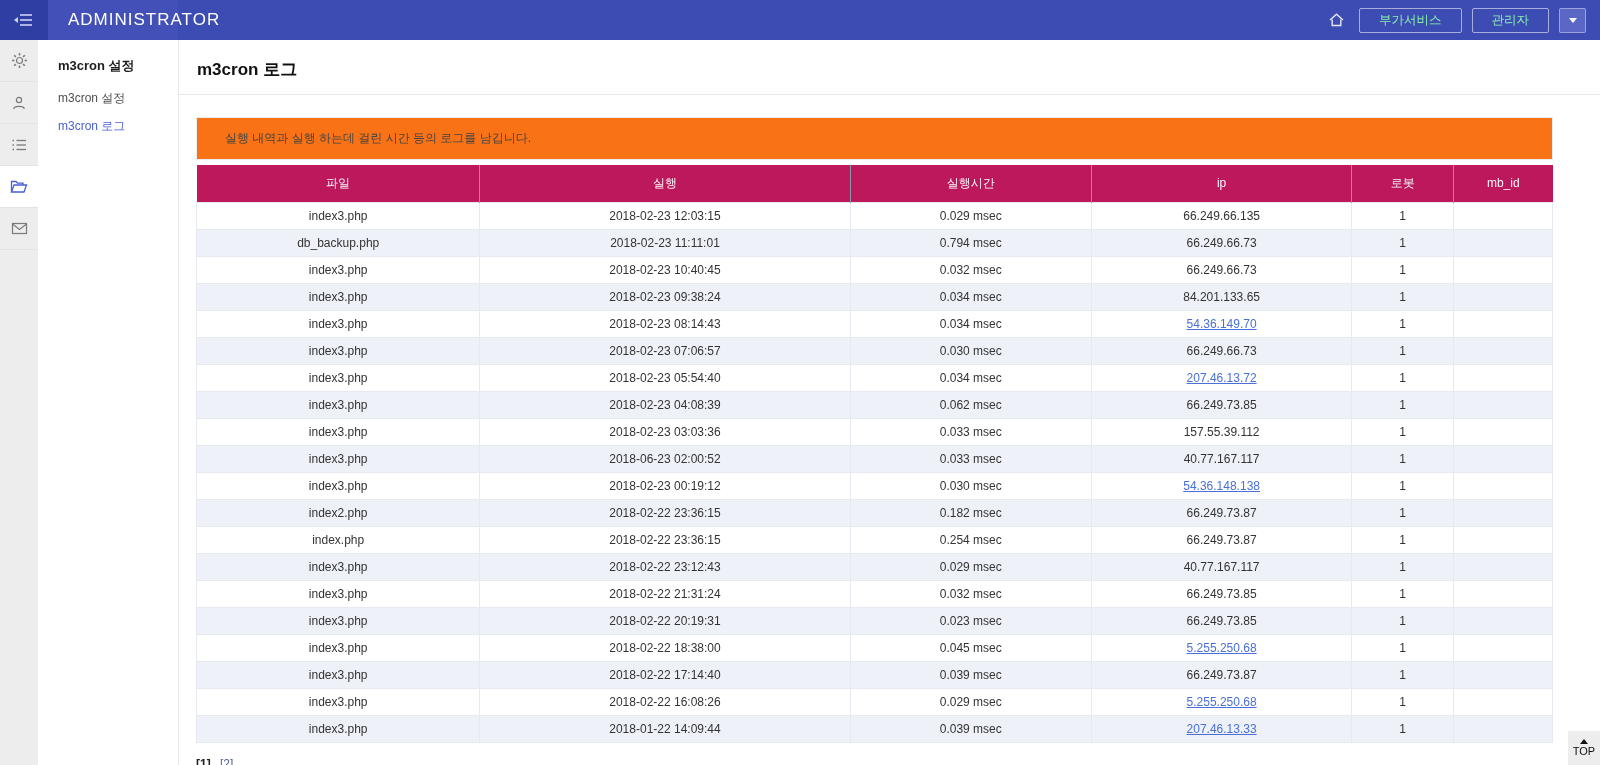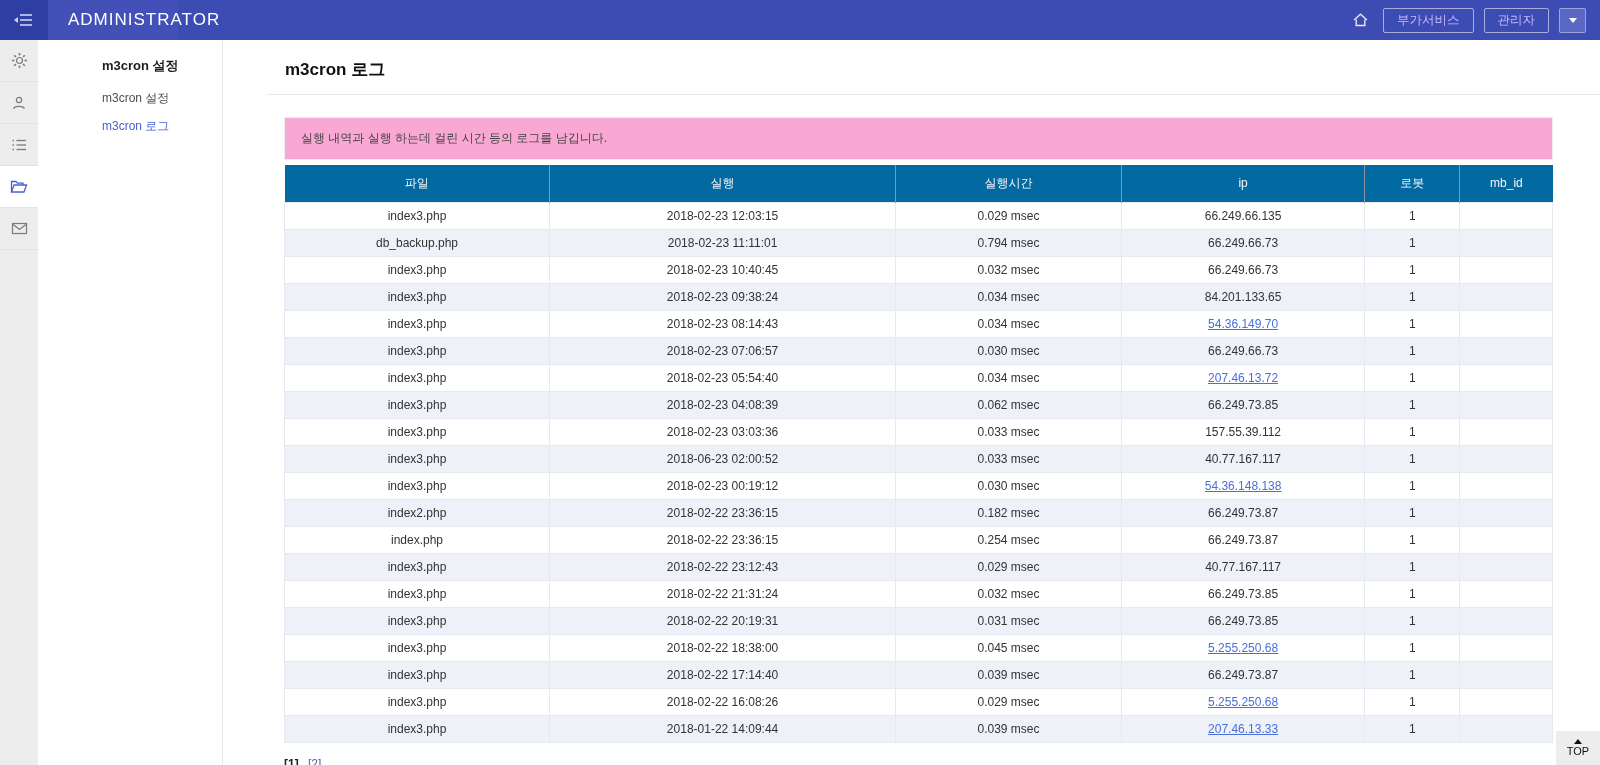--- a/index.html
+++ b/index.html
@@ -10,69 +10,69 @@
   .topbar { height:40px; display:flex; align-items:stretch; background:#3d4cb2; }
   .topbar-square { width:48px; background:#2f3ea3; display:flex; align-items:center;
                    justify-content:center; cursor:pointer; }
   .brand-strip { width:130px; background:#4250b8; display:flex; align-items:center;
                  padding-left:20px;text-align:right; }
   .brand { color:#fff; font-size:17px; letter-spacing:1px; white-space:nowrap; }
   .topbar-right { margin-left:auto; display:flex; align-items:center; gap:10px;
                   padding-right:14px; }
   .home-btn { display:flex; align-items:center; justify-content:center; width:26px;
               height:26px; cursor:pointer; }
-  .tb-btn { height:25px; padding:0 13px; background:transparent; color:#c4b5fd;
+  .tb-btn { height:25px; padding:0 19px; background:transparent; color:#86efac;
             border:1px solid rgba(255,255,255,0.55); border-radius:2px; font-size:12.5px;
             font-family:"Liberation Sans", sans-serif; cursor:pointer; }
   .tb-caret-btn { width:27px; height:25px; background:#5a67c5;
                   border:1px solid rgba(255,255,255,0.4); border-radius:2px;
                   display:flex; align-items:center; justify-content:center; cursor:pointer; }
   .caret-down { width:0; height:0; border-left:4px solid transparent;
                 border-right:4px solid transparent; border-top:5px solid #fff; }
 
   
-  .layout { display:flex; height:725px;gap:44px; }
+  .layout { display:flex; height:725px; }
 
   
   .rail { width:38px; background:#ededee; }
   .rail-cell { height:42px; display:flex; align-items:center; justify-content:center;
                border-bottom:1px solid #e3e3e5; cursor:pointer; }
   .rail-cell.active { background:#fff; }
 
   
   .menu { width:141px; background:#fff; border-right:1px solid #e7e7e9;
           padding:17px 0 0 20px; }
   .menu-title { font-size:13px; font-weight:bold; color:#1d1d1d; margin-bottom:15px; }
   .menu-item { display:block; font-size:12px; color:#4f4f4f; text-decoration:none;
                margin-bottom:11px; cursor:pointer; }
   .menu-item.active { color:#4a5fd3; }
 
   
   .content { flex:1; background:#fff; }
   .page-title { font-size:17px; font-weight:bold; color:#111; padding:18px 0 13px 18px;
                 border-bottom:1px solid #e9e9eb; }
   .inner { padding:0 47px 0 17px; }
-  .info-box { margin-top:22px; background:#f9a8d4; border:1px solid #ececee;
-              padding:12px 16px; font-size:12px; color:#444; }
+  .info-box { margin-top:22px; background:#f97316; border:1px solid #ececee;
+              padding:12px 28px; font-size:12px; color:#444; }
 
   table { width:100%; border-collapse:collapse; margin-top:5px; table-layout:fixed; }
-  th { background:#0369a1; color:#f6f7f9; font-weight:normal; font-size:12px;
+  th { background:#be185d; color:#f6f7f9; font-weight:normal; font-size:12px;
        height:37px; border-right:1px solid #8a97a9; }
   th:last-child { border-right:none; }
   td { height:27px; text-align:center; font-size:12px; color:#333;
        border:1px solid #e6e9ef; background:#fff; }
   tr.alt td { background:#eef1f8; }
   td a { color:#4a6fd8; cursor:pointer; }
 
   .pagination { margin-top:14px; font-size:12px; }
   .page-link { text-decoration:none; color:#55639b; margin-right:6px; cursor:pointer; }
   .page-link.current { color:#222; font-weight:bold; }
 
   
-  .top-button { position:fixed; right:0; bottom:0; width:44px; height:34px;
+  .top-button { position:fixed; right:0; bottom:0; width:32px; height:34px;
                 background:#ededed; display:flex; flex-direction:column; align-items:center;
                 justify-content:center; cursor:pointer; }
   .caret-up { width:0; height:0; border-left:4px solid transparent;
               border-right:4px solid transparent; border-bottom:5px solid #111;
               margin-bottom:2px; }
   .top-label { font-size:11px; color:#111; line-height:11px; }
 
   svg.ico { display:block; }
 </style>
 </head>
@@ -306,21 +306,21 @@
               <td>index3.php</td>
               <td>2018-02-22 21:31:24</td>
               <td>0.032 msec</td>
               <td>66.249.73.85</td>
               <td>1</td>
               <td></td>
             </tr>
             <tr class="alt">
               <td>index3.php</td>
               <td>2018-02-22 20:19:31</td>
-              <td>0.031 msec</td>
+              <td>0.023 msec</td>
               <td>66.249.73.85</td>
               <td>1</td>
               <td></td>
             </tr>
             <tr>
               <td>index3.php</td>
               <td>2018-02-22 18:38:00</td>
               <td>0.045 msec</td>
               <td><a href="#">5.255.250.68</a></td>
               <td>1</td>

